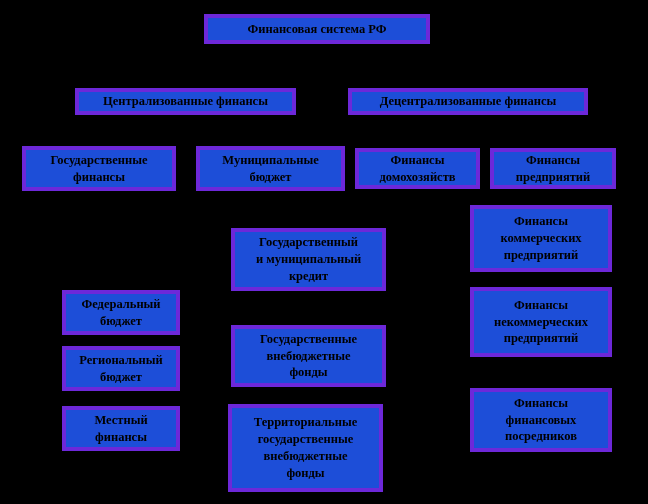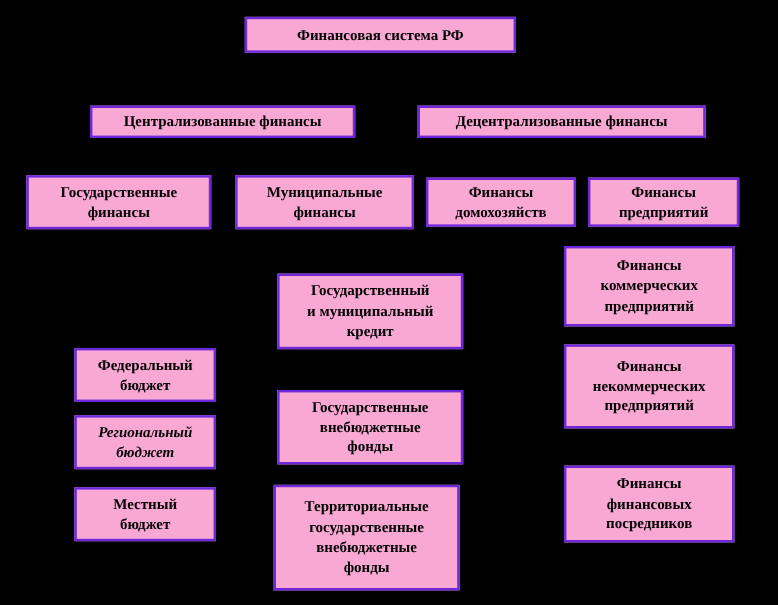--- a/index.html
+++ b/index.html
@@ -10,22 +10,22 @@
   .canvas {
     position: relative;
     width: 648px;
     height: 504px;
     background: #000000;
     font-family: "Liberation Serif", serif;
     overflow: hidden;
   }
   .node {
     position: absolute;
-    background: #f9a8d4;
-    border: 2px solid #6d28d9;
+    background: #1d4ed8;
+    border: 4px solid #6d28d9;
     color: #000000;
     font-weight: bold;
     font-size: 12.5px;
     line-height: 1.35;
     display: flex;
     align-items: center;
     justify-content: center;
     text-align: center;
     white-space: pre-line;
     box-sizing: border-box;
@@ -38,32 +38,32 @@
 <div class="canvas">
 
   <div class="node" style="left:204px; top:14px; width:226px; height:30px;">Финансовая система РФ</div>
 
   <div class="node" style="left:348px; top:88px; width:240px; height:27px;">Децентрализованные финансы</div>
   <div class="node" style="left:75px; top:88px; width:221px; height:27px;">Централизованные финансы</div>
 
   <div class="node" style="left:22px; top:146px; width:154px; height:45px;">Государственные
 финансы</div>
   <div class="node" style="left:196px; top:146px; width:149px; height:45px;">Муниципальные
-финансы</div>
+бюджет</div>
   <div class="node" style="left:355px; top:148px; width:125px; height:41px;">Финансы
 домохозяйств</div>
   <div class="node" style="left:490px; top:148px; width:126px; height:41px;">Финансы
 предприятий</div>
 
   <div class="node" style="left:62px; top:290px; width:118px; height:45px;">Федеральный
 бюджет</div>
-  <div class="node" style="left:62px; top:346px; width:118px; height:45px;font-style:italic;">Региональный
+  <div class="node" style="left:62px; top:346px; width:118px; height:45px;">Региональный
 бюджет</div>
   <div class="node" style="left:62px; top:406px; width:118px; height:45px;">Местный
-бюджет</div>
+финансы</div>
 
   <div class="node" style="left:231px; top:228px; width:155px; height:63px;text-align:center;">Государственный
 и муниципальный
 кредит</div>
   <div class="node" style="left:231px; top:325px; width:155px; height:62px;">Государственные
 внебюджетные
 фонды</div>
   <div class="node" style="left:228px; top:404px; width:155px; height:88px;">Территориальные
 государственные
 внебюджетные

